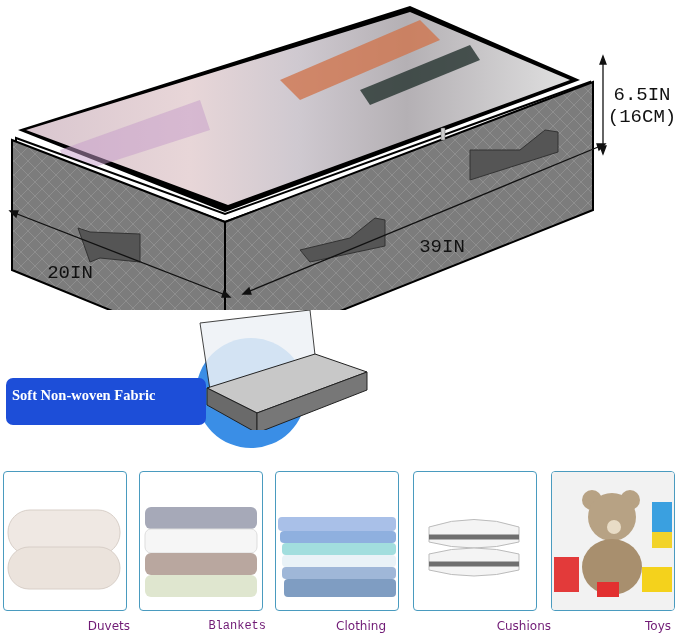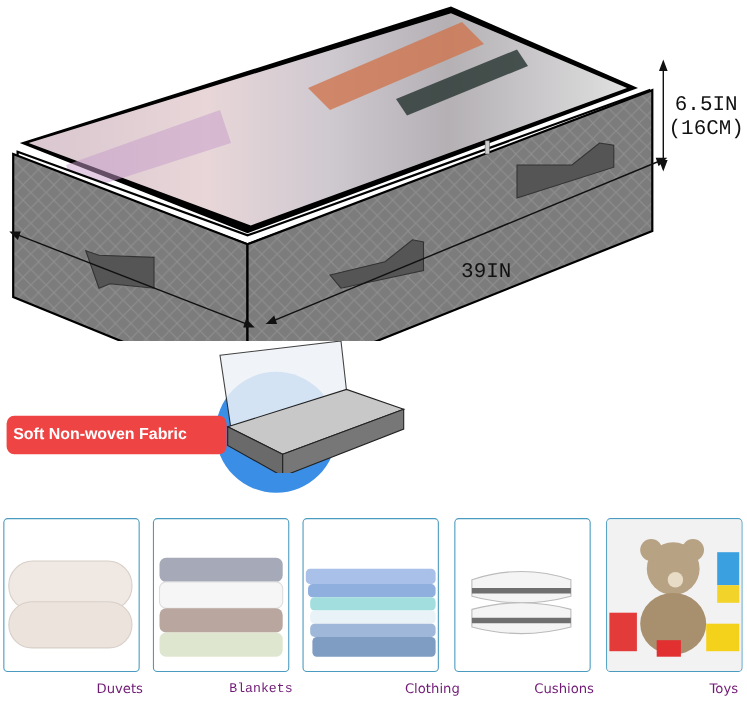--- a/index.html
+++ b/index.html
@@ -1,19 +1,19 @@
 <!DOCTYPE html>
 <html><head>
 <meta charset="utf-8">
 <style>
   html,body{margin:0;padding:0;background:#fff;}
   body{width:679px;height:643px;position:relative;overflow:hidden;font-family:"Liberation Sans",sans-serif;}
   .abs{position:absolute;}
   .dim{font-family:Liberation Mono, monospace;font-size:19px;color:#111;text-align:center;line-height:22px;font-stretch:condensed;}
-  .pill{position:absolute;left:6px;top:378px;height:35px;width:200px;background:#ef4444;border-radius:7px;color:#fff;font-family:Liberation Sans, sans-serif;font-weight:bold;font-size:14.5px;line-height:35px;padding-left:6px;box-sizing:border-box;z-index:3;}
+  .pill{position:absolute;left:6px;top:378px;height:47px;width:200px;background:#1d4ed8;border-radius:7px;color:#fff;font-family:Liberation Serif, serif;font-weight:bold;font-size:14.5px;line-height:35px;padding-left:6px;box-sizing:border-box;z-index:3;}
   .circle{position:absolute;left:196px;top:338px;width:110px;height:110px;border-radius:50%;background:#3a8ee6;z-index:1;}
   .card{position:absolute;top:471px;width:124px;height:140px;border:1.5px solid #4a9bbf;border-radius:4px;background:#fff;box-sizing:border-box;overflow:hidden;}
   .label{position:absolute;top:619px;width:130px;text-align:right;font-family:"DejaVu Sans",sans-serif;font-size:12px;color:#701a75;}
 </style>
 </head>
 <body>
 
 <svg class="abs" style="left:0;top:0" width="679" height="310" viewBox="0 0 679 310">
   <defs>
     <pattern id="quilt" width="14" height="14" patternUnits="userSpaceOnUse">
@@ -63,20 +63,21 @@
 </svg>
 
 <div class="abs dim" style="left:605px;top:84px;width:74px;">
   <div>6.5IN</div>
   <div>(16CM)</div>
 </div>
 <div class="abs dim" style="left:392px;top:236px;width:100px;">
   <div>39IN</div>
 </div>
 <div class="abs dim" style="left:30px;top:262px;width:80px;">
+  <div>20IN</div>
 </div>
 
 <div class="circle"></div>
 <div class="pill">Soft Non-woven Fabric</div>
 <svg class="abs" style="left:195px;top:310px;z-index:2" width="180" height="120" viewBox="0 0 180 120">
   <polygon points="5,13 115,0 120,45 15,80" fill="#eef2f6" opacity="0.85" stroke="#222" stroke-width="1"></polygon>
   <polygon points="12,78 120,44 172,62 62,103" fill="#c8c8c8" stroke="#222" stroke-width="1"></polygon>
   <polygon points="12,78 62,103 62,123 12,95" fill="#6a6a6a" stroke="#222" stroke-width="1"></polygon>
   <polygon points="62,103 172,62 172,80 62,123" fill="#777" stroke="#222" stroke-width="1"></polygon>
 </svg>
@@ -102,31 +103,31 @@
 <div class="card" style="left:275px;">
   <svg width="124" height="140" viewBox="0 0 124 140">
     <rect x="2" y="45" width="118" height="14" rx="4" fill="#a9c0e8"></rect>
     <rect x="4" y="59" width="116" height="12" rx="4" fill="#8fb0df"></rect>
     <rect x="6" y="71" width="114" height="12" rx="4" fill="#a2dede"></rect>
     <rect x="6" y="83" width="114" height="12" rx="4" fill="#e9f2f7"></rect>
     <rect x="6" y="95" width="114" height="12" rx="4" fill="#9fb7d8"></rect>
     <rect x="8" y="107" width="112" height="18" rx="4" fill="#7f9dc2"></rect>
   </svg>
 </div>
-<div class="label" style="left:288px;">Clothing</div>
+<div class="label" style="left:256px;">Clothing</div>
 
 <div class="card" style="left:413px;">
   <svg width="124" height="140" viewBox="0 0 124 140">
     <path d="M15,55 Q60,40 105,55 L105,70 Q60,82 15,70 Z" fill="#f4f4f4" stroke="#bbb"></path>
     <path d="M15,65 L105,65" stroke="#6f6f6f" stroke-width="5"></path>
     <path d="M15,82 Q60,70 105,82 L105,98 Q60,110 15,98 Z" fill="#f4f4f4" stroke="#bbb"></path>
     <path d="M15,92 L105,92" stroke="#6f6f6f" stroke-width="5"></path>
   </svg>
 </div>
-<div class="label" style="left:410px;">Cushions</div>
+<div class="label" style="left:421px;">Cushions</div>
 
 <div class="card" style="left:551px;">
   <svg width="124" height="140" viewBox="0 0 124 140">
     <rect width="124" height="140" fill="#f2f2f2"></rect>
     <circle cx="40" cy="28" r="10" fill="#b7a284"></circle>
     <circle cx="78" cy="28" r="10" fill="#b7a284"></circle>
     <circle cx="60" cy="45" r="24" fill="#b7a284"></circle>
     <ellipse cx="60" cy="95" rx="30" ry="28" fill="#a88f6e"></ellipse>
     <circle cx="62" cy="55" r="7" fill="#e8dcc6"></circle>
     <rect x="100" y="30" width="20" height="30" fill="#3aa0e0"></rect>

